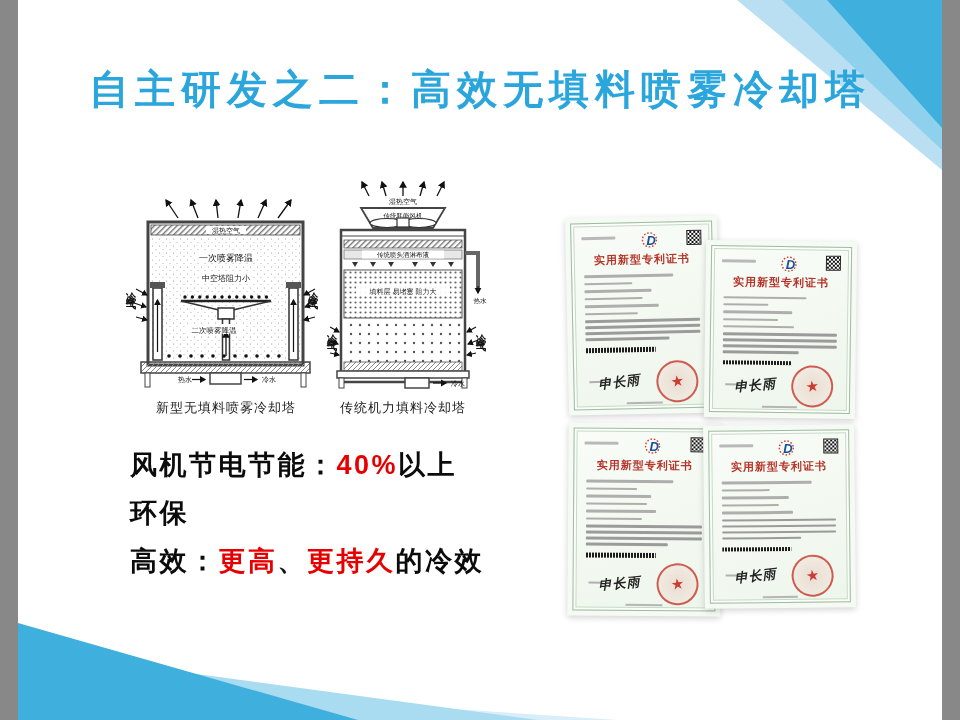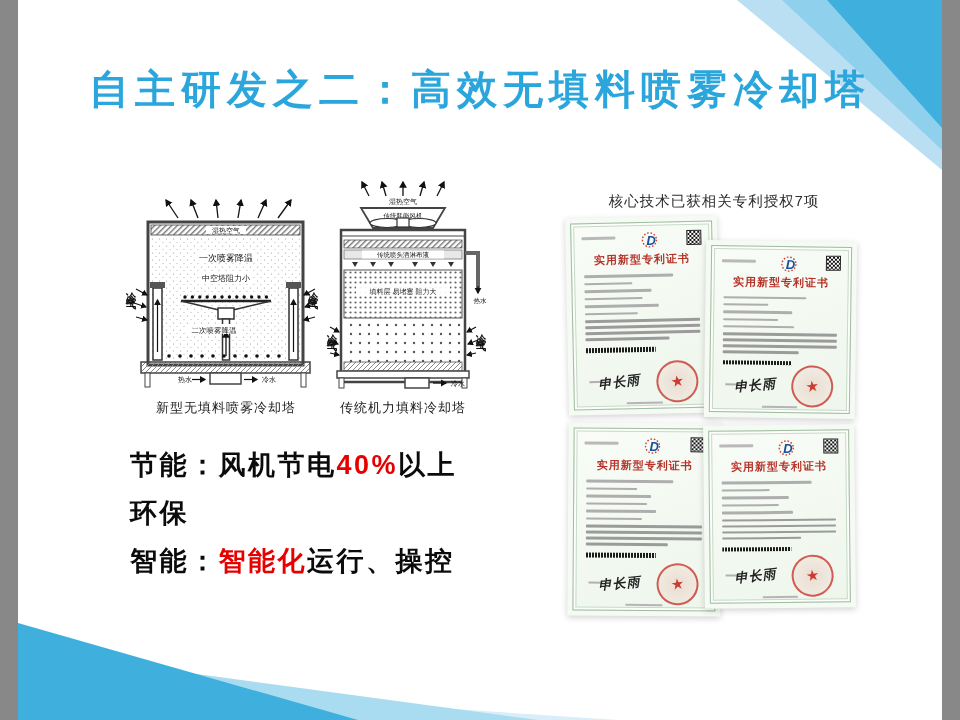--- a/index.html
+++ b/index.html
@@ -272,21 +272,20 @@
       <text x="335" y="226" font-size="7" text-anchor="middle" fill="#111">冷水</text>
       <text x="280" y="252" font-size="13" letter-spacing="1" text-anchor="middle" fill="#1a1a1a">传统机力填料冷却塔</text>
     </g>
   </svg>
 
   <div class="vlabel vl-a-left">冷空气</div>
   <div class="vlabel vl-a-right">冷空气</div>
   <div class="vlabel vl-b-left">冷空气</div>
   <div class="vlabel vl-b-right">冷空气</div>
 
-  <div class="patent-caption">核心技术已获相关专利授权7项</div>
 
   <div class="cert c1">
     <div class="cert-frame">
       <div class="cert-top">
         <span class="cert-no"></span>
         <svg width="22" height="18">
           <circle cx="9" cy="9" r="7" fill="none" stroke="#d04030" stroke-width="1.4" stroke-dasharray="1.6,1.8"></circle>
           <text x="6" y="14" font-size="13" font-weight="bold" font-style="italic" fill="#1a4fa0" font-family="Liberation Serif,serif">D</text>
         </svg>
         <span class="cert-qr"></span>
@@ -414,28 +413,30 @@
         <span class="cert-seal">
             <i>★</i>
           </span>
         <span class="cert-foot"></span>
       </div>
     </div>
   </div>
 
   <div class="bullets">
     <div class="bullet">
-      <span>节能：</span>
-        <span>风机节电</span>
+      <span>风机节电</span>
+        <span>节能：</span>
         <span class="red">40%</span>
         <span>以上</span>
     </div>
     <div class="bullet">
         <span>环保</span>
     </div>
     <div class="bullet">
-      <span>智能：</span>
-        <span class="red">智能化</span>
-        <span>运行、操控</span>
+      <span>高效：</span>
+        <span class="red">更高</span>
+        <span>、</span>
+        <span class="red">更持久</span>
+        <span>的冷效</span>
     </div>
   </div>
 
 </div>
 
 </body></html>

